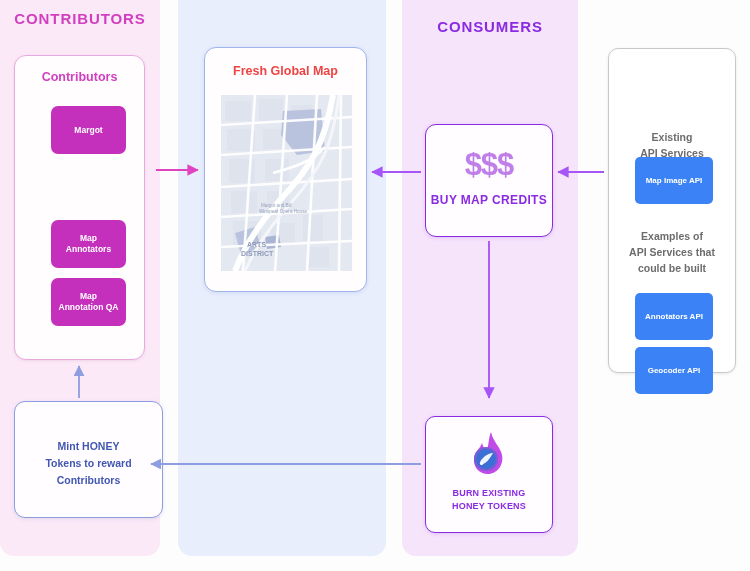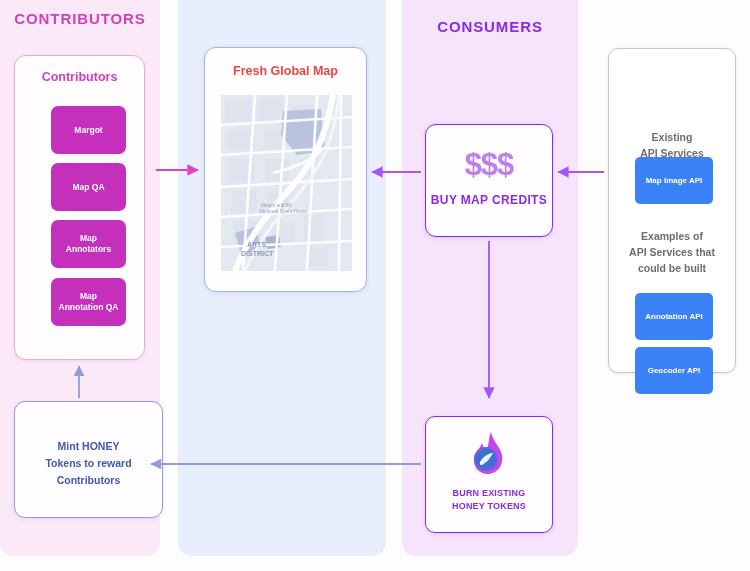--- a/index.html
+++ b/index.html
@@ -134,21 +134,20 @@
   <div class="col" id="col-contrib"></div>
   <div class="col" id="col-map"></div>
   <div class="col" id="col-cons"></div>
 
   <div class="col-title" id="title-contrib">CONTRIBUTORS</div>
   <div class="col-title" id="title-cons">CONSUMERS</div>
 
   <div class="card" id="card-contrib">
     <div class="hdr">Contributors</div>
     <div class="role" id="role-0">Margot</div>
-    <div class="role" id="role-1">Map QA</div>
     <div class="role" id="role-2">Map<br>Annotators</div>
     <div class="role" id="role-3">Map<br>Annotation QA</div>
   </div>
 
   <div class="card" id="card-map">
     <div class="hdr">Fresh Global Map</div>
     <div id="map-canvas">
       <svg width="131" height="176" viewBox="0 0 131 176" xmlns="http://www.w3.org/2000/svg">
         <rect width="131" height="176" fill="#e4e8f1"></rect>
 
@@ -221,21 +220,21 @@
   </div>
 
   <div class="card" id="card-mint">
     <div id="mint-label">Mint HONEY<br>Tokens to reward<br>Contributors</div>
   </div>
 
   <div class="card" id="card-api">
     <div class="api-hdr" id="api-hdr-0">Existing<br>API Services</div>
     <div class="api-box" id="api-box-0">Map Image API</div>
     <div class="api-hdr" id="api-hdr-1">Examples of<br>API Services that<br>could be built</div>
-    <div class="api-box" id="api-box-1">Annotation API</div>
+    <div class="api-box" id="api-box-1">Annotators API</div>
     <div class="api-box" id="api-box-2">Geocoder API</div>
   </div>
 
   <svg id="arrows" width="750" height="571">
     <defs>
       <marker id="ar-pink" markerWidth="7" markerHeight="7" refX="5.6" refY="3" orient="auto">
           <path d="M0,0 L6,3 L0,6 Z" fill="#e043c0"></path>
         </marker>
       <marker id="ar-purple" markerWidth="7" markerHeight="7" refX="5.6" refY="3" orient="auto">
           <path d="M0,0 L6,3 L0,6 Z" fill="#a855f7"></path>

